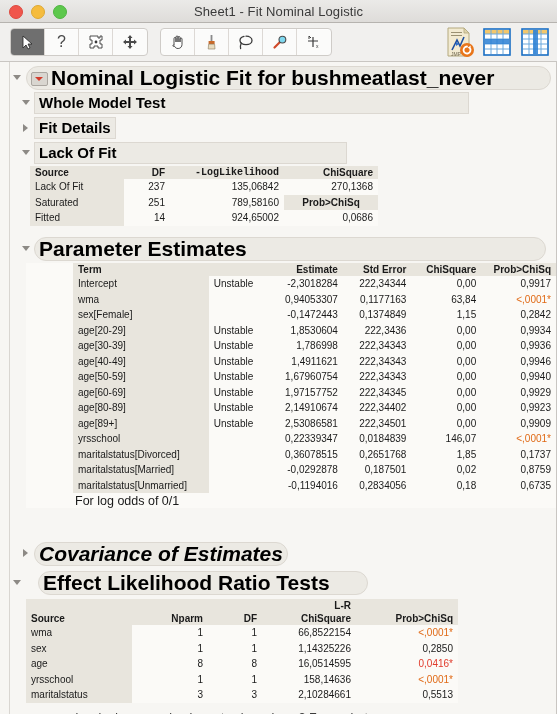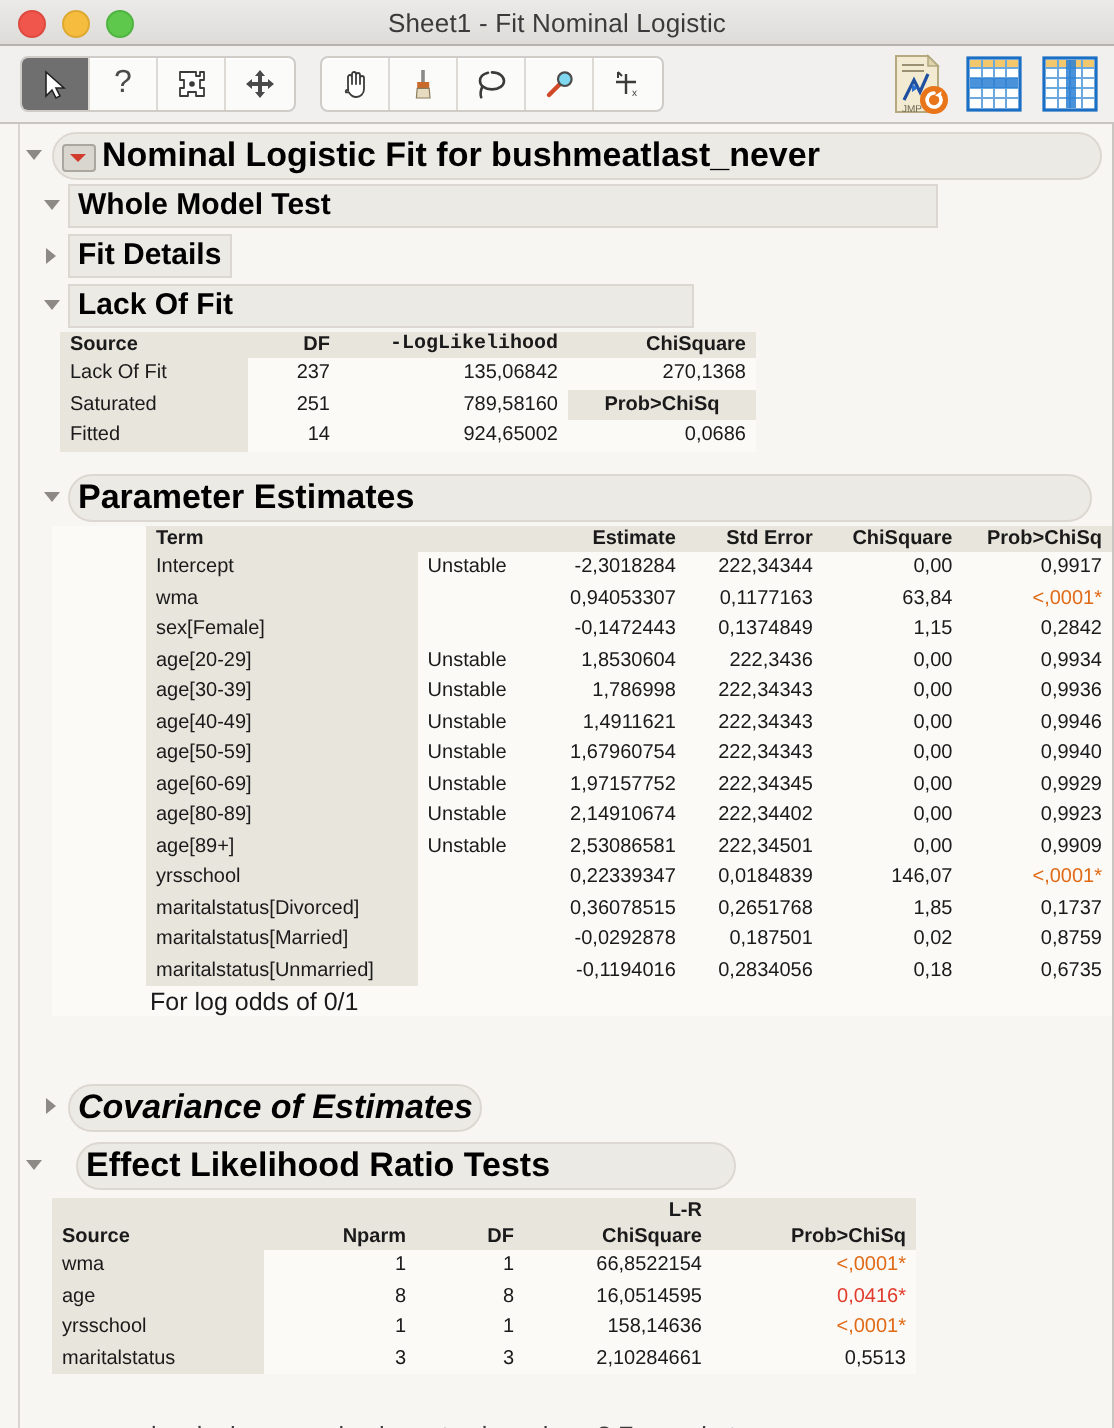--- a/index.html
+++ b/index.html
@@ -129,21 +129,21 @@
   }
   .titlebox {
     background: #eceae4;
     border: 1px solid #dcd8d1;
     display: inline-block;
     box-sizing: border-box;
     font-weight: bold;
     color: #000;
     white-space: nowrap;
   }
-  .h1 { font-size: 17px; line-height: 22px; padding: 0 4px; border-radius: 12px; }
+  .h1 { font-size: 21px; line-height: 22px; padding: 0 4px; border-radius: 12px; }
   .h2 { font-size: 15px; line-height: 20px; padding: 0 4px; }
 
   .redbtn {
     display: inline-block;
     width: 15px;
     height: 12px;
     background: #d9d6d0;
     border: 1px solid #aaa6a0;
     border-radius: 2px;
     position: relative;
@@ -543,20 +543,27 @@
       </thead>
       <tbody id="lr-body">
           <tr>
             <td class="lbl">wma</td>
             <td class="num">1</td>
             <td class="num">1</td>
             <td class="num">66,8522154</td>
             <td class="num sig-orange">&lt;,0001*</td>
           </tr>
           <tr>
+            <td class="lbl">sex</td>
+            <td class="num">1</td>
+            <td class="num">1</td>
+            <td class="num">1,14325226</td>
+            <td class="num ">0,2850</td>
+          </tr>
+          <tr>
             <td class="lbl">age</td>
             <td class="num">8</td>
             <td class="num">8</td>
             <td class="num">16,0514595</td>
             <td class="num sig-red">0,0416*</td>
           </tr>
           <tr>
             <td class="lbl">yrsschool</td>
             <td class="num">1</td>
             <td class="num">1</td>

